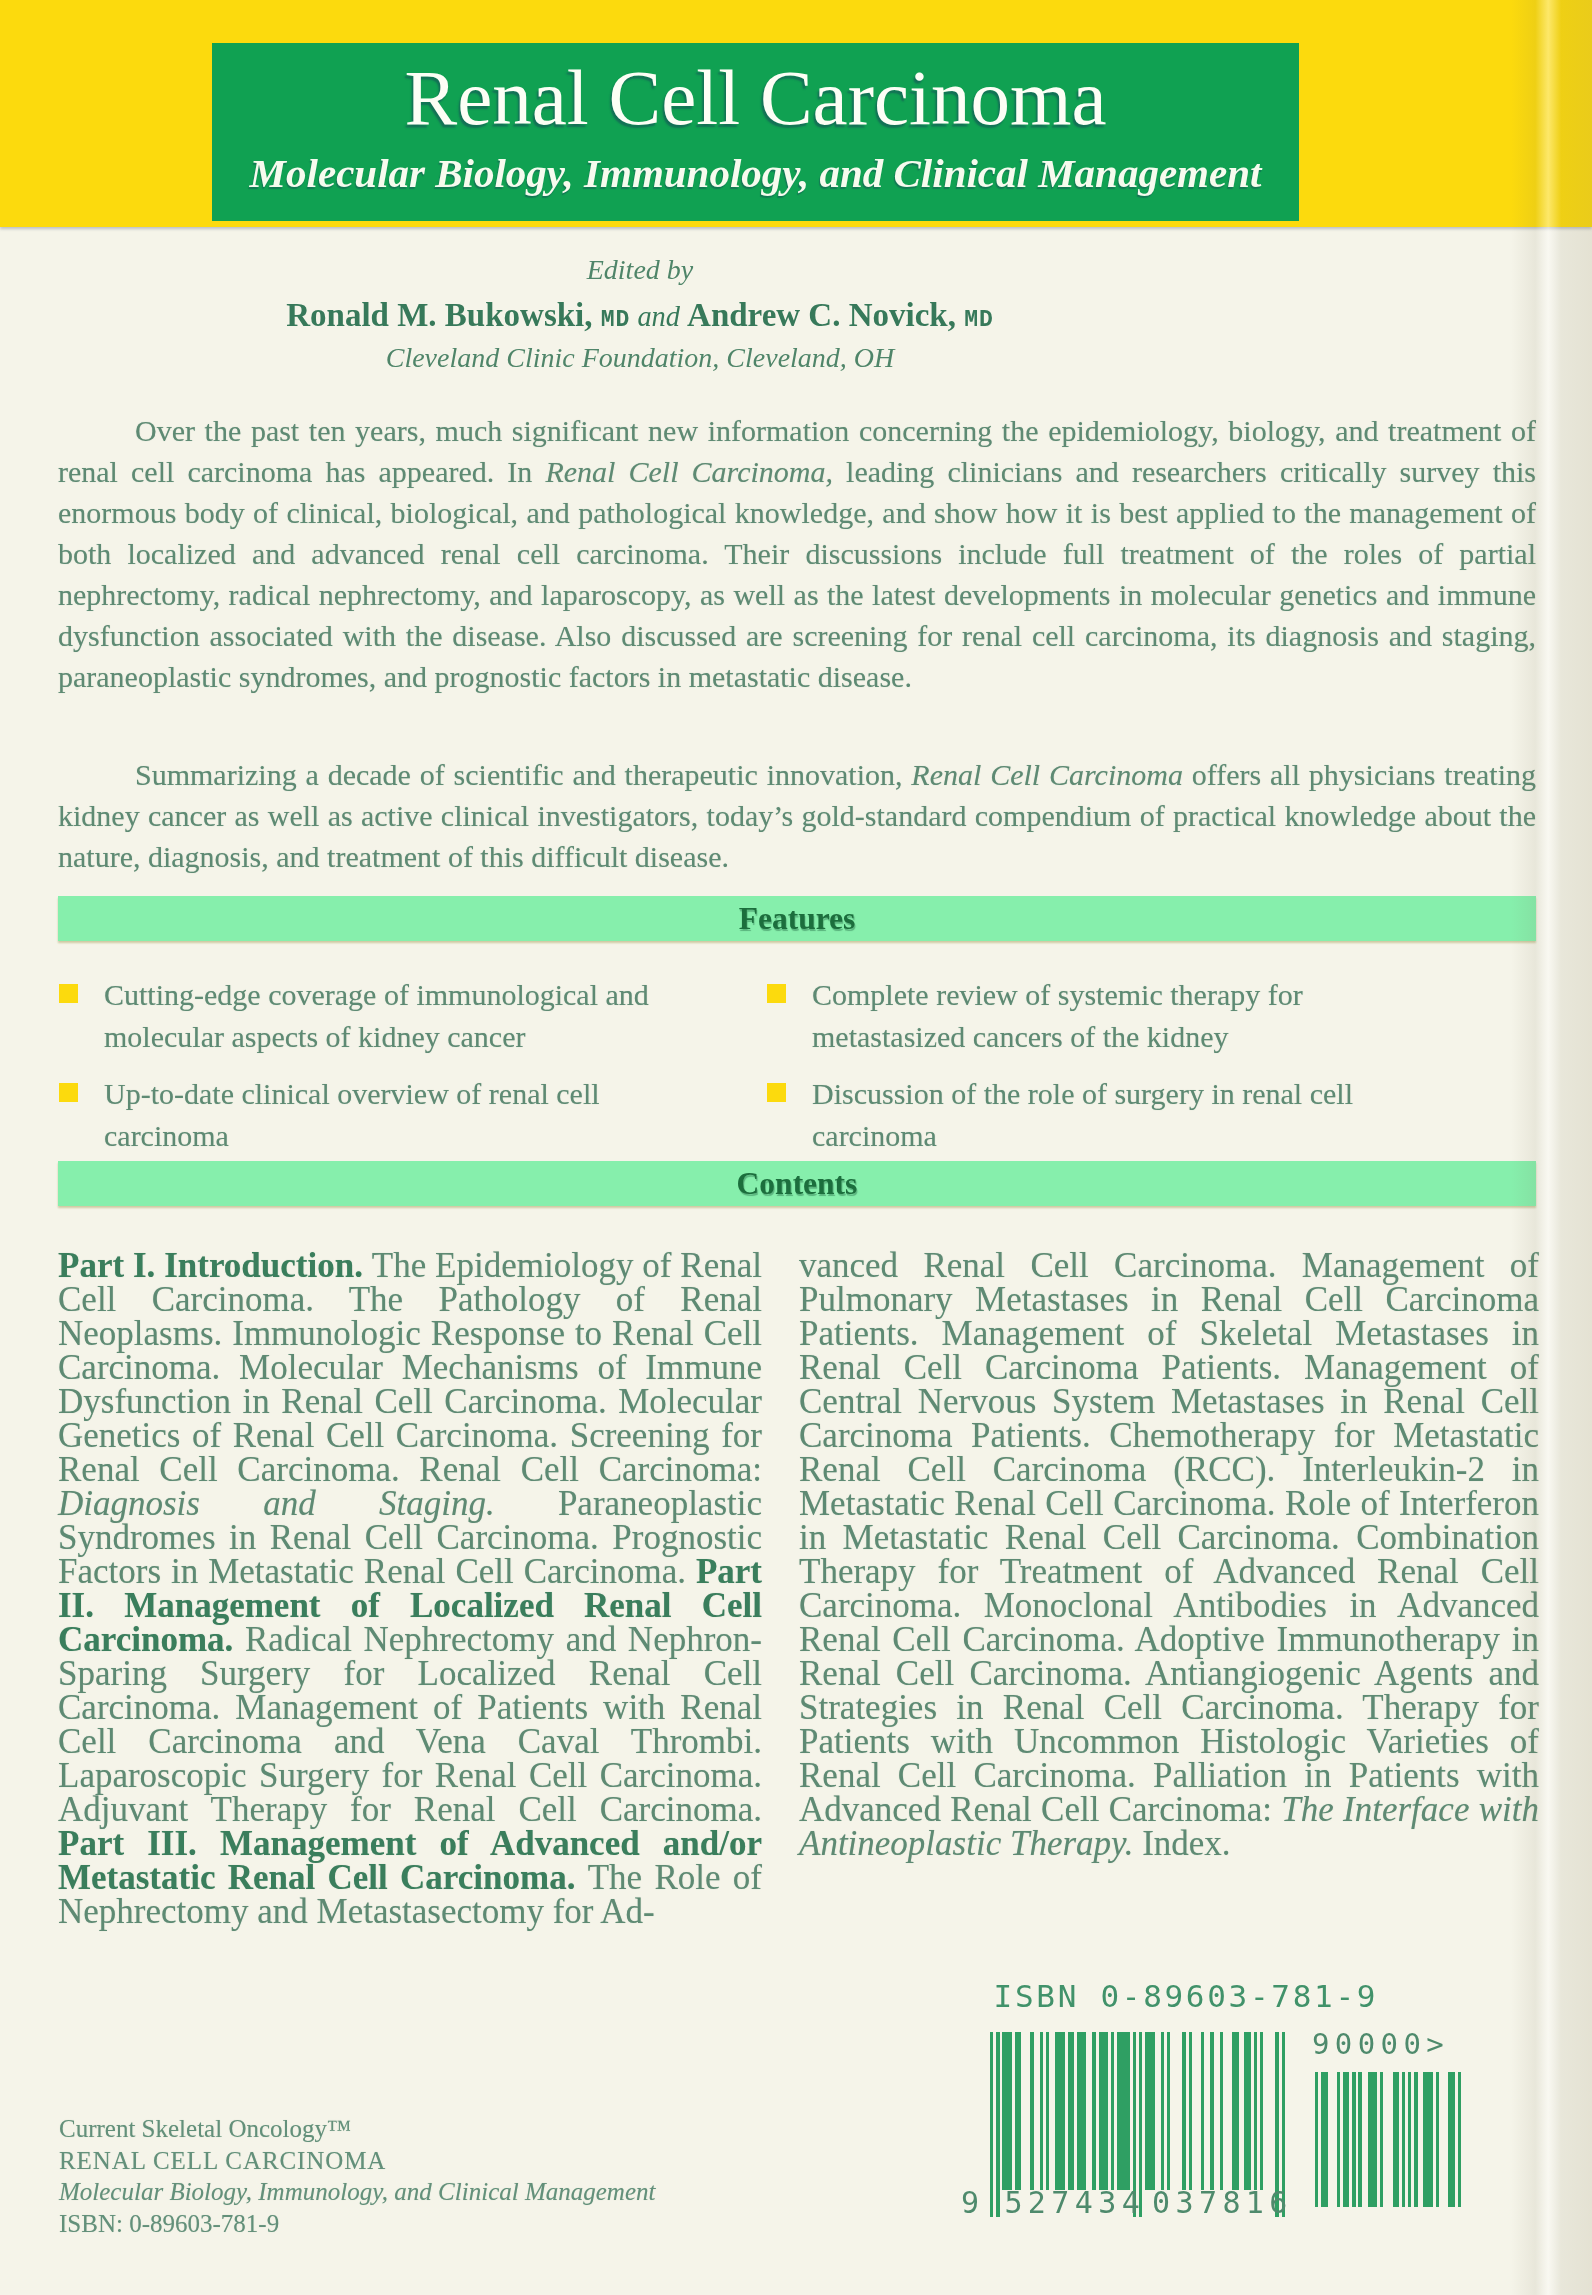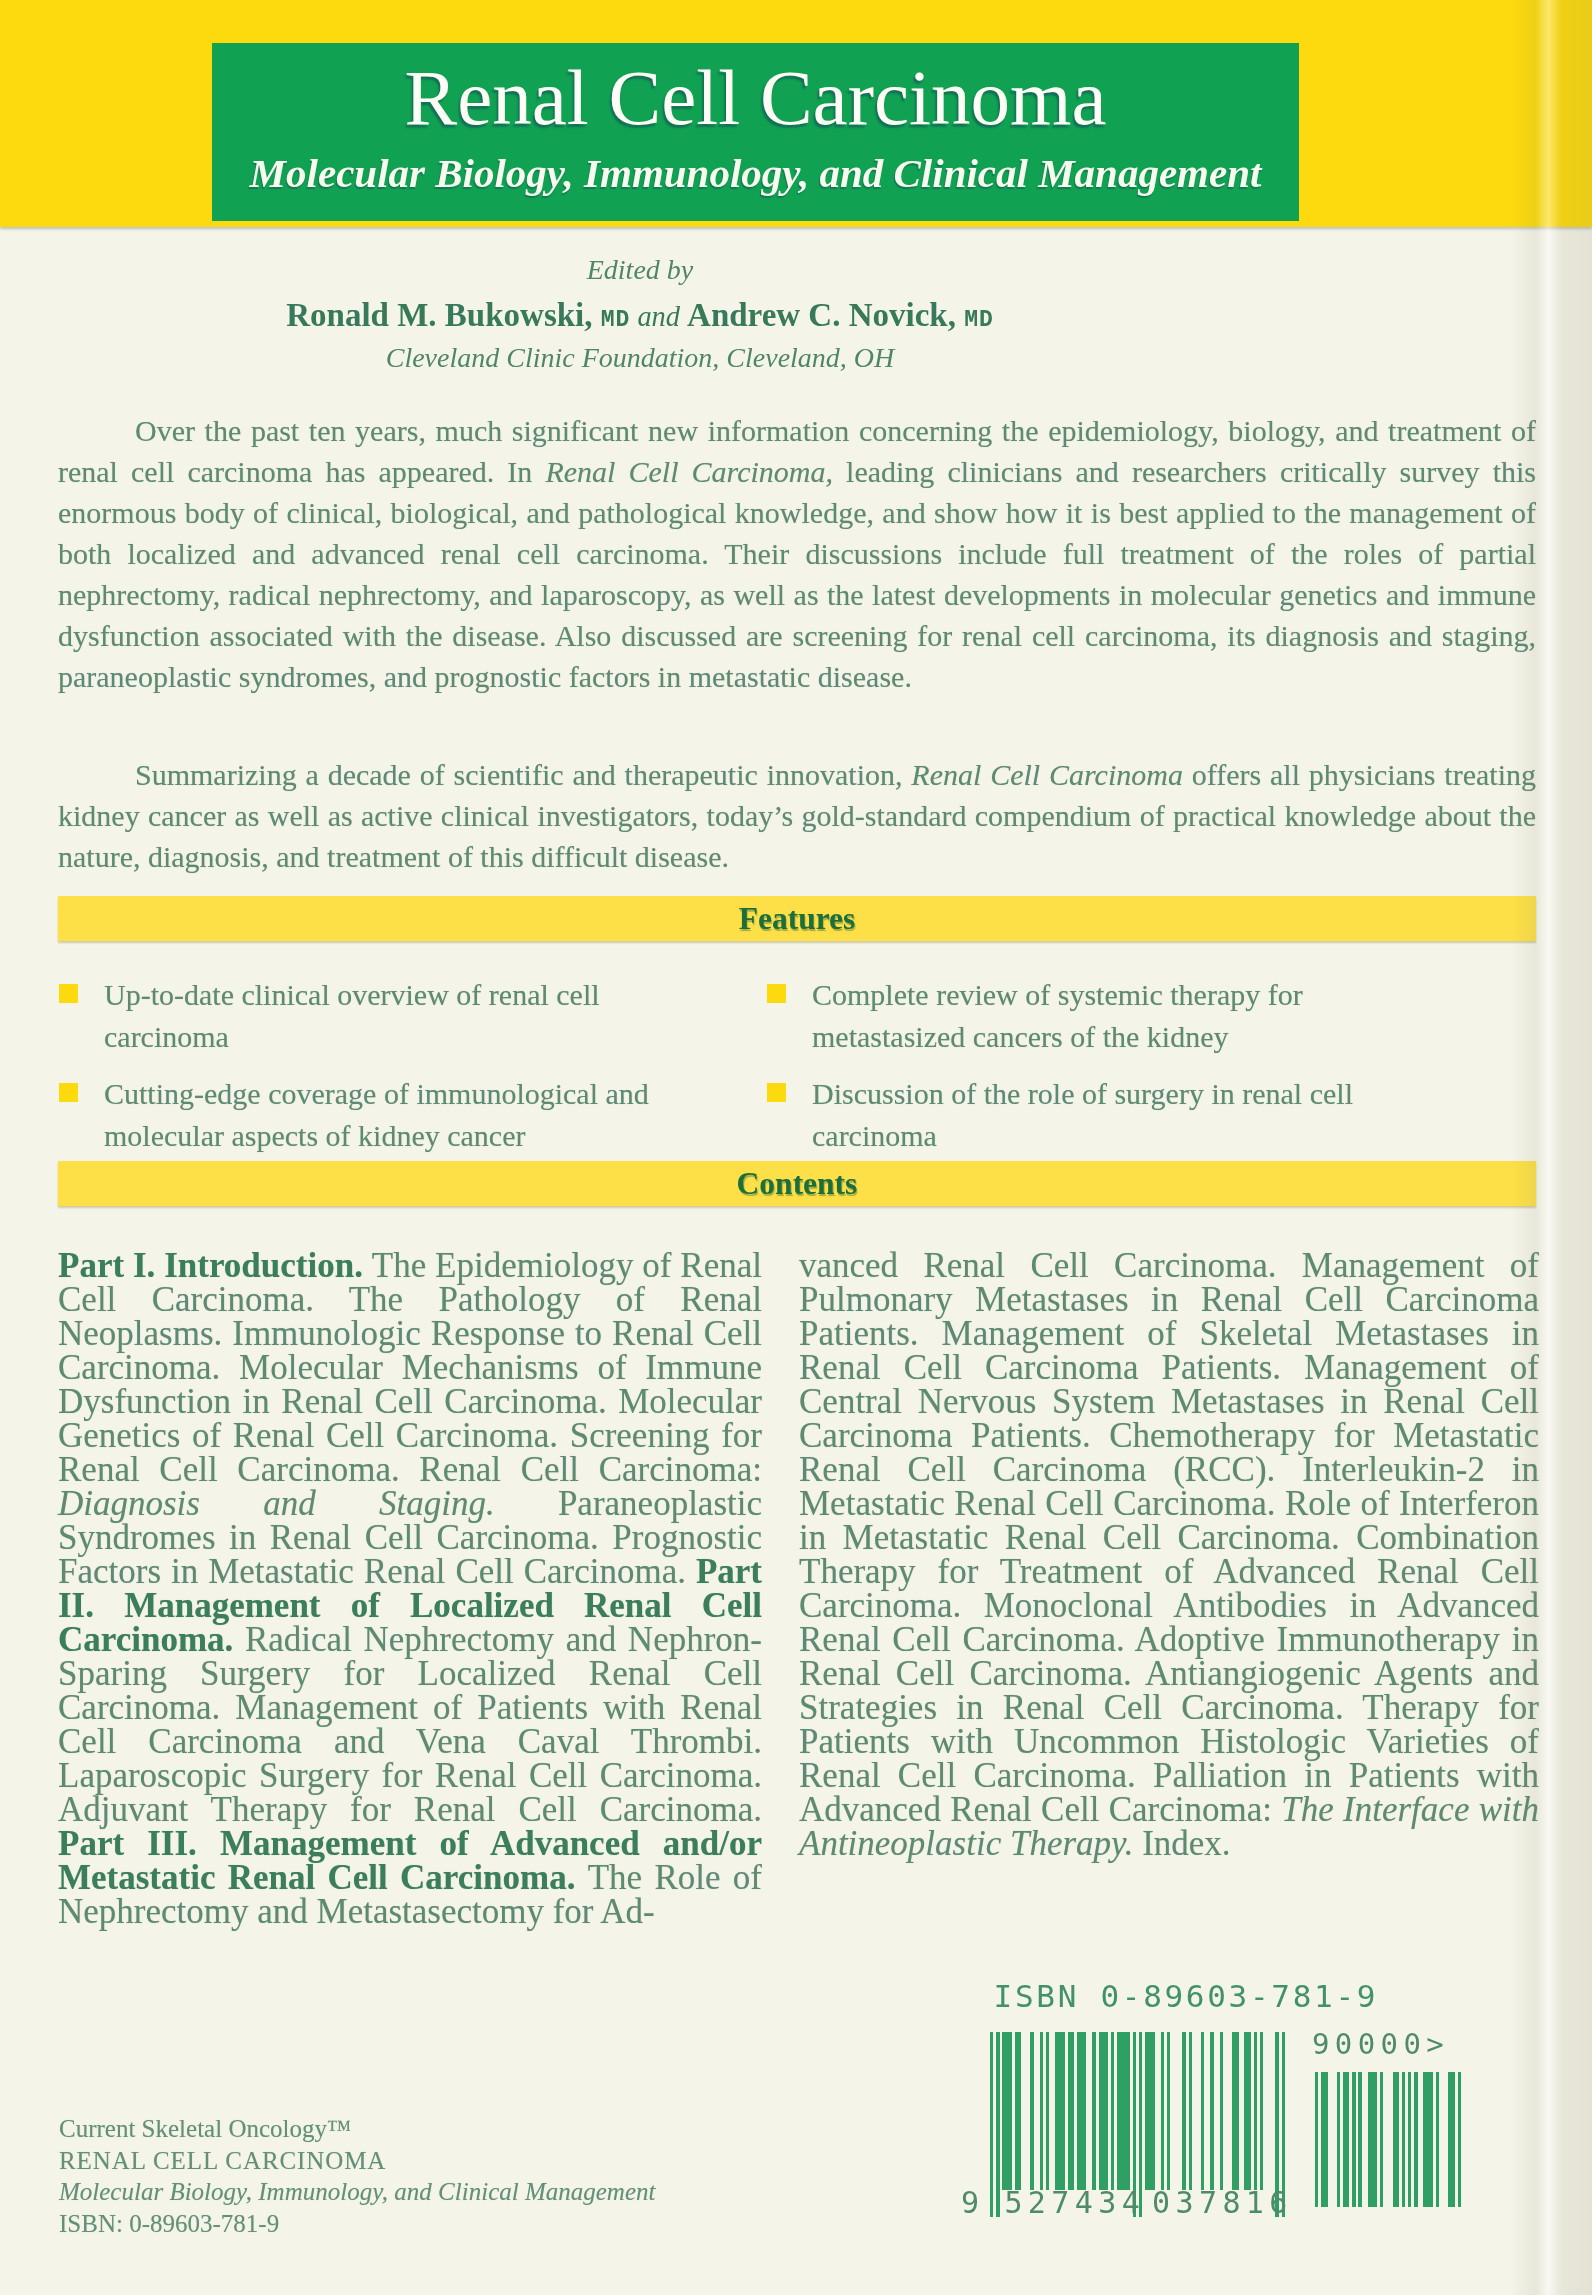--- a/index.html
+++ b/index.html
@@ -37,21 +37,21 @@
   .overview{
     position:absolute;left:58px;width:1478px;margin:0;
     font-size:30px;line-height:41px;text-align:justify;color:#5e8a73;
     text-indent:77px;text-shadow:0 0 0.9px rgba(94,138,115,.45);
   }
   .p1{top:410px;} .p2{top:754px;}
   .i{font-style:italic;}
   .b{font-weight:bold;color:#3a7e5c;}
   
   .banner{
-    position:absolute;left:58px;width:1478px;height:45px;background:#fde047;
+    position:absolute;left:58px;width:1478px;height:45px;background:#86efac;
     text-align:center;line-height:45px;
     box-shadow:0 1.8px 1.8px rgba(150,140,60,.4);
   }
   .banner span{
     font-size:31.5px;font-weight:bold;color:#1c6e3d;
     text-shadow:0.9px 1.8px 0.9px rgba(10,70,40,.35);
   }
   .features-banner{top:896px;}
   .contents-banner{top:1161px;}
   
@@ -126,25 +126,25 @@
 <p class="overview p1"><span>Over the past ten years, much significant new information concerning the epidemiology, biology, and treatment of renal cell carcinoma has appeared. In </span><span class="i">Renal Cell Carcinoma,</span><span> leading clinicians and researchers critically survey this enormous body of clinical, biological, and pathological knowledge, and show how it is best applied to the management of both localized and advanced renal cell carcinoma. Their discussions include full treatment of the roles of partial nephrectomy, radical nephrectomy, and laparoscopy, as well as the latest developments in molecular genetics and immune dysfunction associated with the disease. Also discussed are screening for renal cell carcinoma, its diagnosis and staging, paraneoplastic syndromes, and prognostic factors in metastatic disease.</span></p>
 <p class="overview p2"><span>Summarizing a decade of scientific and therapeutic innovation, </span><span class="i">Renal Cell Carcinoma</span><span> offers all physicians treating kidney cancer as well as active clinical investigators, today’s gold-standard compendium of practical knowledge about the nature, diagnosis, and treatment of this difficult disease.</span></p>
 
 <div class="banner features-banner">
   <span>Features</span>
 </div>
 
 <div class="feat-col feat-left">
   <div class="feat-item">
     <span class="bullet"></span>
+    <span class="feat-text">Cutting-edge coverage of immunological and molecular aspects of kidney cancer</span>
+  </div>
+  <div class="feat-item">
+    <span class="bullet"></span>
     <span class="feat-text">Up-to-date clinical overview of renal cell carcinoma</span>
-  </div>
-  <div class="feat-item">
-    <span class="bullet"></span>
-    <span class="feat-text">Cutting-edge coverage of immunological and molecular aspects of kidney cancer</span>
   </div>
 </div>
 <div class="feat-col feat-right">
   <div class="feat-item">
     <span class="bullet"></span>
     <span class="feat-text">Complete review of systemic therapy for metastasized cancers of the kidney</span>
   </div>
   <div class="feat-item">
     <span class="bullet"></span>
     <span class="feat-text">Discussion of the role of surgery in renal cell carcinoma</span>

